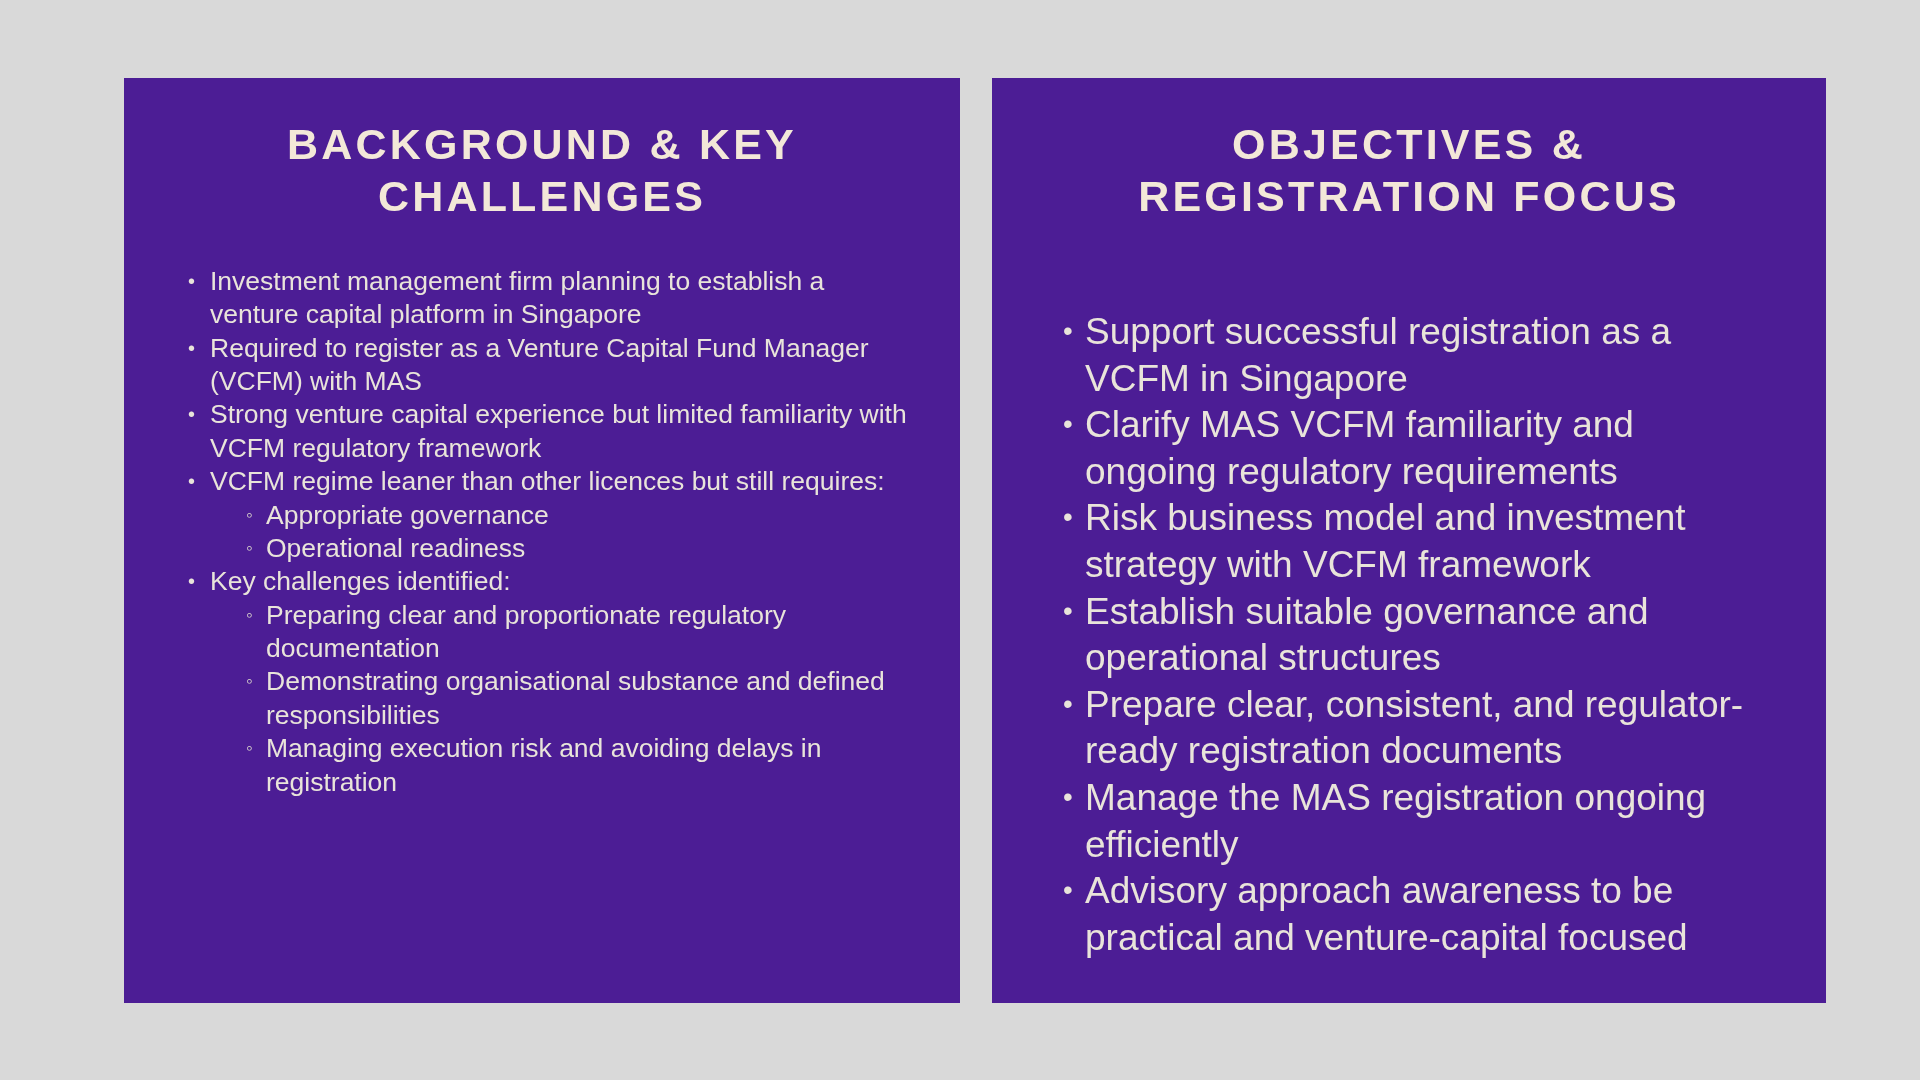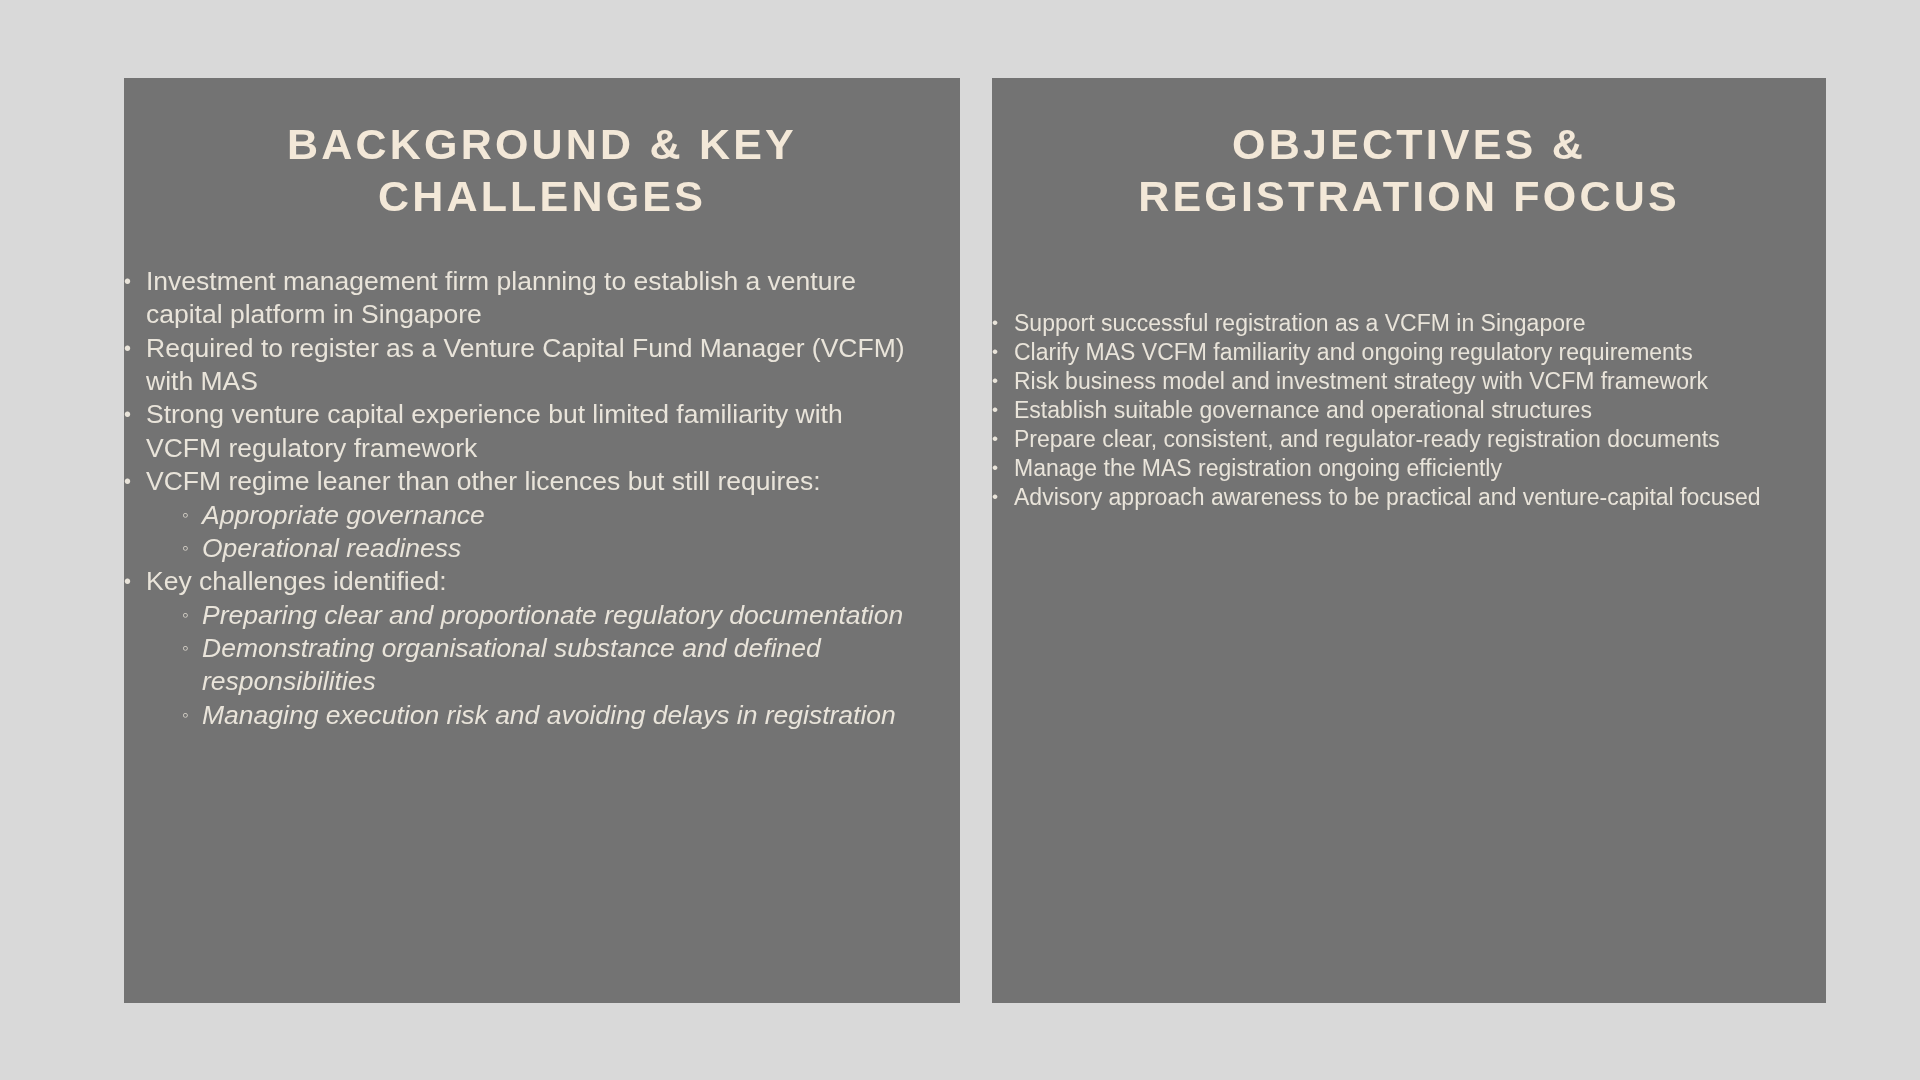--- a/index.html
+++ b/index.html
@@ -16,21 +16,21 @@
 
   .slide {
     position: relative;
     width: 1920px;
     height: 1080px;
     box-sizing: border-box;
   }
 
   .panel {
     position: absolute;
-    background: #737373;
+    background: #4c1d95;
     box-sizing: border-box;
     overflow: hidden;
   }
 
   .panel-left {
     left: 124px;
     top: 78px;
     width: 836px;
     height: 925px;
   }
@@ -65,29 +65,31 @@
 
   .bullet-list {
     list-style: none;
     margin: 0;
     padding: 0;
     color: #e9e4da;
   }
 
   .panel-left .bullet-list {
     margin-top: 42px;
+    padding-left: 64px;
     padding-right: 46px;
     font-size: 26.5px;
     line-height: 1.26;
   }
 
   .panel-right .bullet-list {
     margin-top: 86px;
+    padding-left: 71px;
     padding-right: 52px;
-    font-size: 23px;
+    font-size: 37px;
     line-height: 1.26;
   }
 
   .bullet-item {
     position: relative;
     padding-left: 22px;
   }
 
   .bullet-item::before {
     content: "\2022";
@@ -100,21 +102,20 @@
   }
 
   .panel-right .bullet-item::before {
     line-height: 1.58;
   }
 
   .sub-list {
     list-style: none;
     margin: 0;
     padding: 0 0 0 36px;
-    font-style: italic;
   }
 
   .sub-item {
     position: relative;
     padding-left: 20px;
   }
 
   .sub-item::before {
     content: "\25E6";
     position: absolute;

